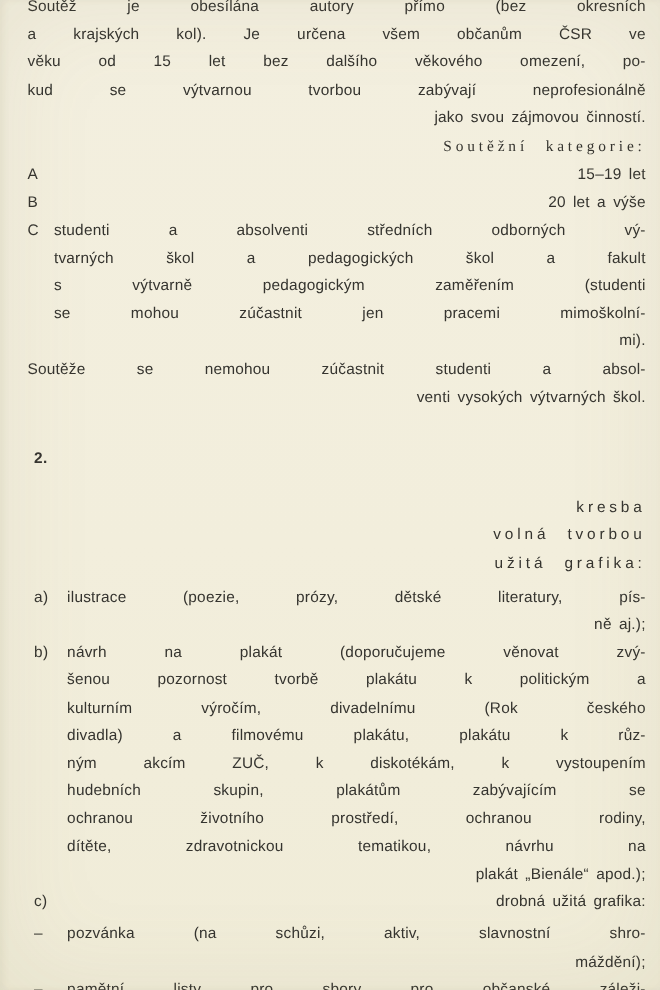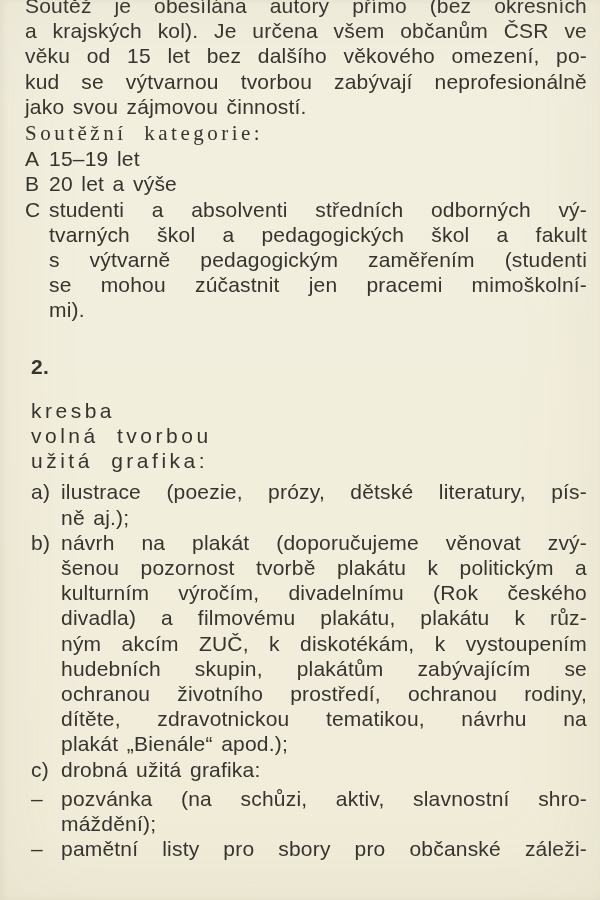--- a/index.html
+++ b/index.html
@@ -18,22 +18,22 @@
     position: relative;
   }
   
   .page::after {
     content: "";
     position: absolute; inset: 0;
     pointer-events: none;
     box-shadow: inset 0 0 90px rgba(150, 138, 100, 0.10),
                 inset 3px 0 6px rgba(120, 110, 80, 0.08);
   }
-  .txt { font-size: 21px; line-height: 25.2px; letter-spacing: 0.2px; word-spacing: 2.5px; }
-  .ln { white-space: nowrap; }
+  .txt { font-size: 14px; line-height: 25.2px; letter-spacing: 0.2px; word-spacing: 2.5px; }
+  .ln { white-space: nowrap; text-align: right; }
   .ln.j { white-space: normal; text-align: justify; text-align-last: justify; }
   .intro { margin-top: -7px; }
   .spacedline, .spaced { letter-spacing: 3.5px; word-spacing: 9px; }
   .kat-heading { margin-top: 2px; font-family: Liberation Serif, serif; }
   .li { display: flex; }
   .li .mk { flex: 0 0 24px; }
   .li .tx { flex: 1 1 auto; min-width: 0; }
   .sec2 { margin-left: 6px; }
   .obory-heading { margin-top: 31px; display: flex; font-weight: bold; }
   .obory-heading .mk { flex: 0 0 32px; }
@@ -76,20 +76,24 @@
       <div class="tx">
         <div class="ln j">studenti a absolventi středních odborných vý-</div>
         <div class="ln j">tvarných škol a pedagogických škol a fakult</div>
         <div class="ln j">s výtvarně pedagogickým zaměřením (studenti</div>
         <div class="ln j">se mohou zúčastnit jen pracemi mimoškolní-</div>
         <div class="ln">mi).</div>
       </div>
     </div>
   </div>
 
+  <div>
+    <div class="ln j">Soutěže se nemohou zúčastnit studenti a absol-</div>
+    <div class="ln">venti vysokých výtvarných škol.</div>
+  </div>
 
   <div class="sec2">
 
     <div class="obory-heading">
       <span class="mk">2.</span>
     </div>
 
     <div class="disciplines">
       <div class="ln spacedline">kresba</div>
       <div class="ln spacedline">volná tvorbou</div>

